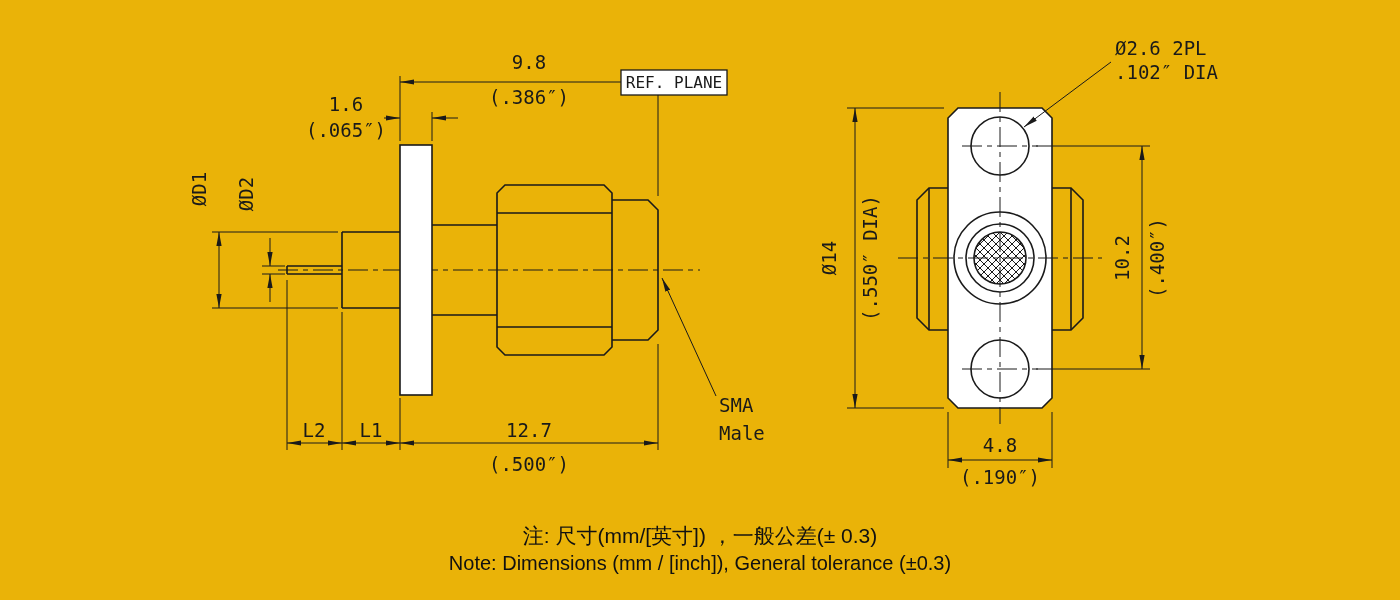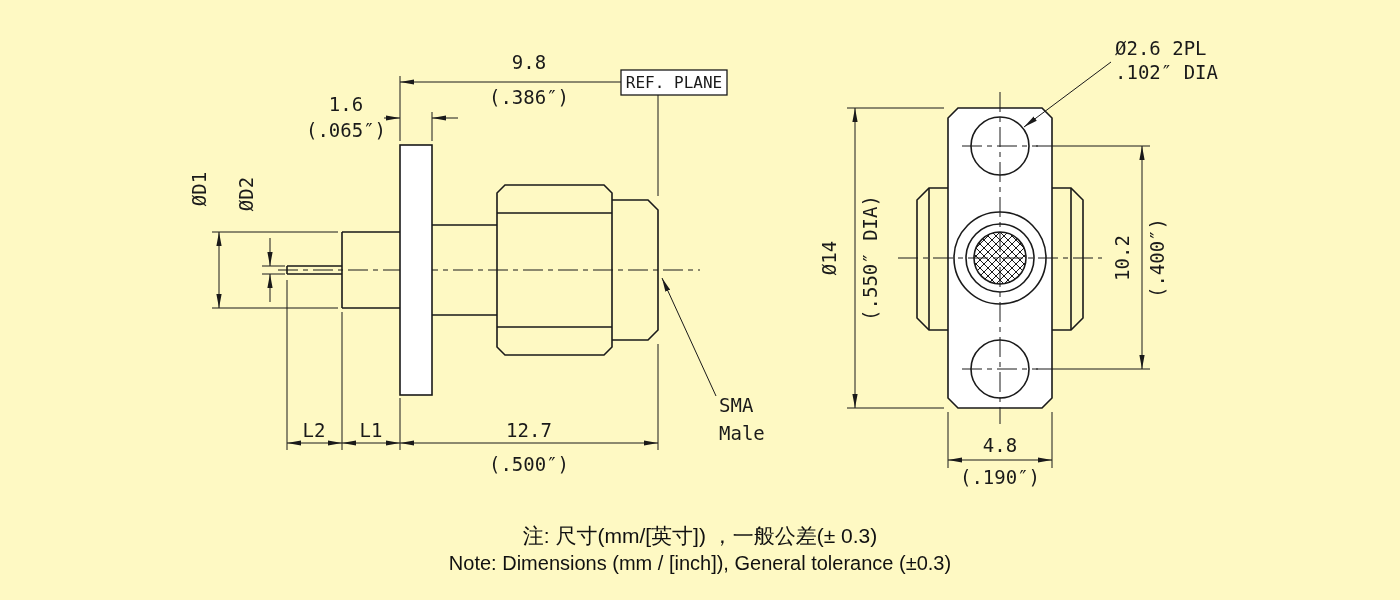--- a/index.html
+++ b/index.html
@@ -4,21 +4,21 @@
 <style>
   html, body {
     margin: 0;
     padding: 0;
     background: #ffffff;
   }
   .stage {
     position: relative;
     width: 1400px;
     height: 600px;
-    background: #fef9c3;
+    background: #eab308;
     overflow: hidden;
   }
   svg { display: block; }
   .outline { stroke: #1a1a1a; stroke-width: 1.6; fill: none; stroke-linecap: butt; stroke-linejoin: miter; }
   .outline-fill { stroke: #1a1a1a; stroke-width: 1.6; fill: #ffffff; }
   .thin { stroke: #1a1a1a; stroke-width: 1; fill: none; }
   .cline { stroke: #1a1a1a; stroke-width: 1; fill: none; stroke-dasharray: 20 5 5 5; }
   .dimtxt {
     font-family: "DejaVu Sans Mono", "Liberation Mono", monospace;
     font-size: 19px;

